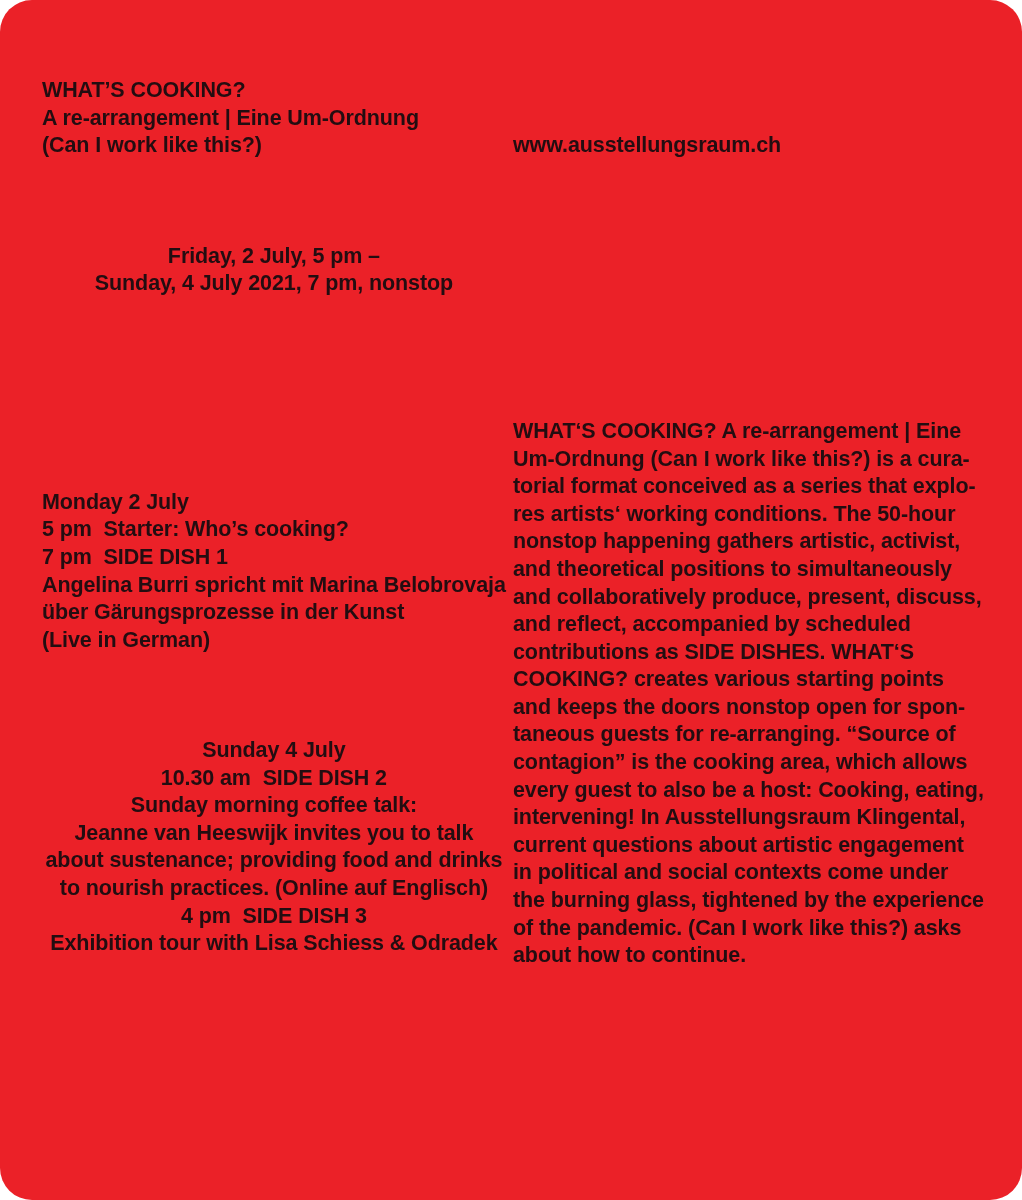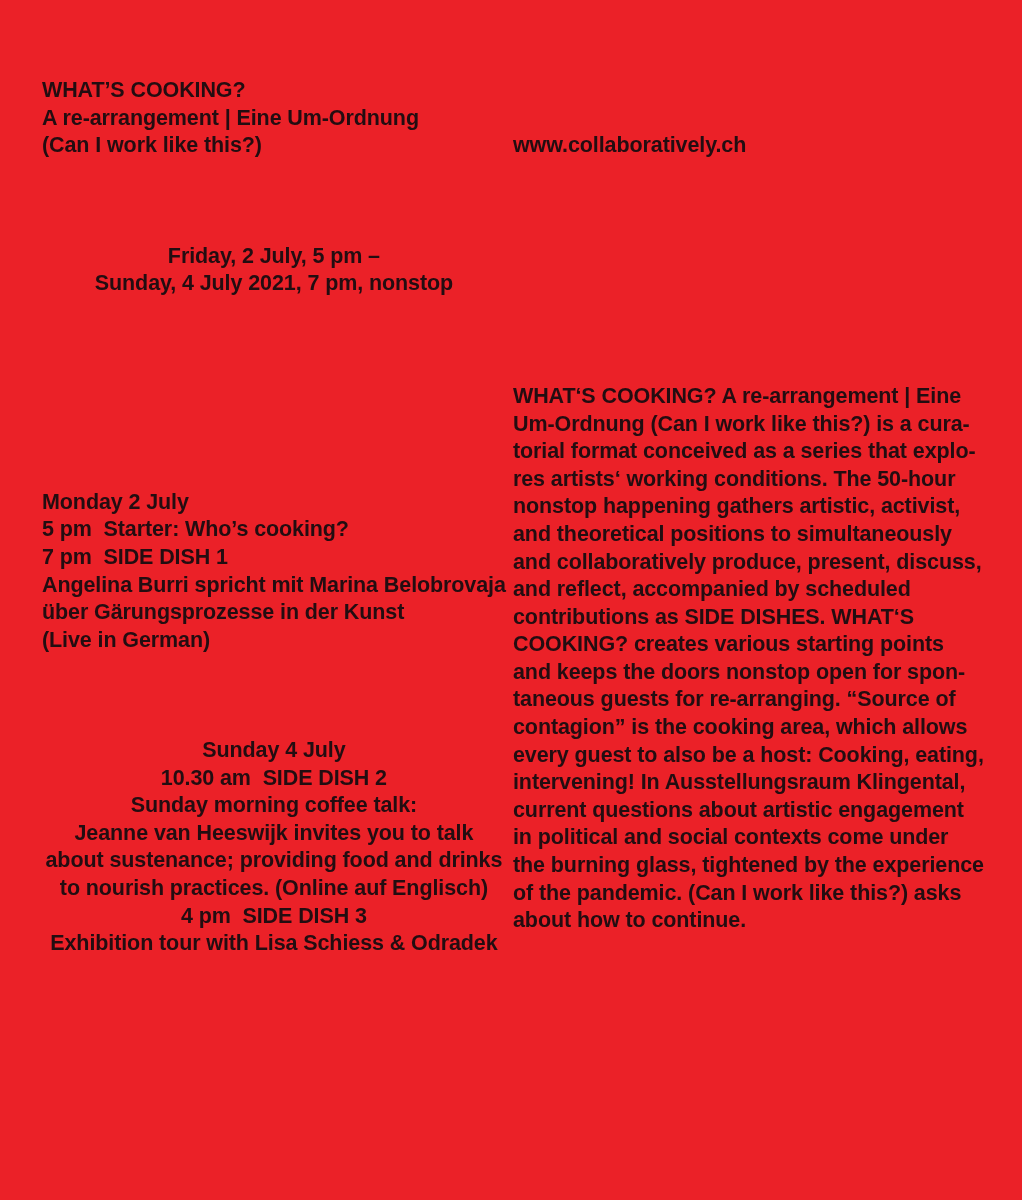--- a/index.html
+++ b/index.html
@@ -19,27 +19,27 @@
   .col{
     position:absolute;
     top:22px;
     white-space:pre; 
   }
   .col-left{left:42px;}
   .col-right{left:513px;}
   .block{white-space:pre;}
   .gap-1{margin-top:27.6px;text-align:center;}        
   .schedule-start{margin-top:108px;} 
-  .desc-start{margin-top:85px;}     
+  .desc-start{margin-top:120px;}     
   .line{display:block;}
 </style>
 </head>
 <body>
 
-<main class="poster" style="background: rgb(235, 33, 40); color: rgb(35, 13, 17);">
+<main class="poster" style="background: rgb(235, 33, 40); color: rgb(35, 13, 17); border-radius: 32px;">
 
   <section class="col col-left">
     <div class="block">WHAT’S COOKING?
 A re-arrangement | Eine Um-Ordnung
 (Can I work like this?)</div>
     <div class="block gap-1">Friday, 2 July, 5 pm –
 Sunday, 4 July 2021, 7 pm, nonstop</div>
 
     <div class="block schedule-start">Monday 2 July
 5 pm  Starter: Who’s cooking?
@@ -55,21 +55,21 @@
 to nourish practices. (Online auf Englisch)
 4 pm  SIDE DISH 3
 Exhibition tour with Lisa Schiess &amp; Odradek</div>
     
 
     
   </section>
 
   <section class="col col-right">
     <div class="block">
-      <span class="line">www.collaboratively.ch</span>
+      <span class="line">www.ausstellungsraum.ch</span>
     </div>
 
     <div class="block desc-start">WHAT‘S COOKING? A re-arrangement | Eine
 Um-Ordnung (Can I work like this?) is a cura-
 torial format conceived as a series that explo-
 res artists‘ working conditions. The 50-hour
 nonstop happening gathers artistic, activist,
 and theoretical positions to simultaneously
 and collaboratively produce, present, discuss,
 and reflect, accompanied by scheduled

